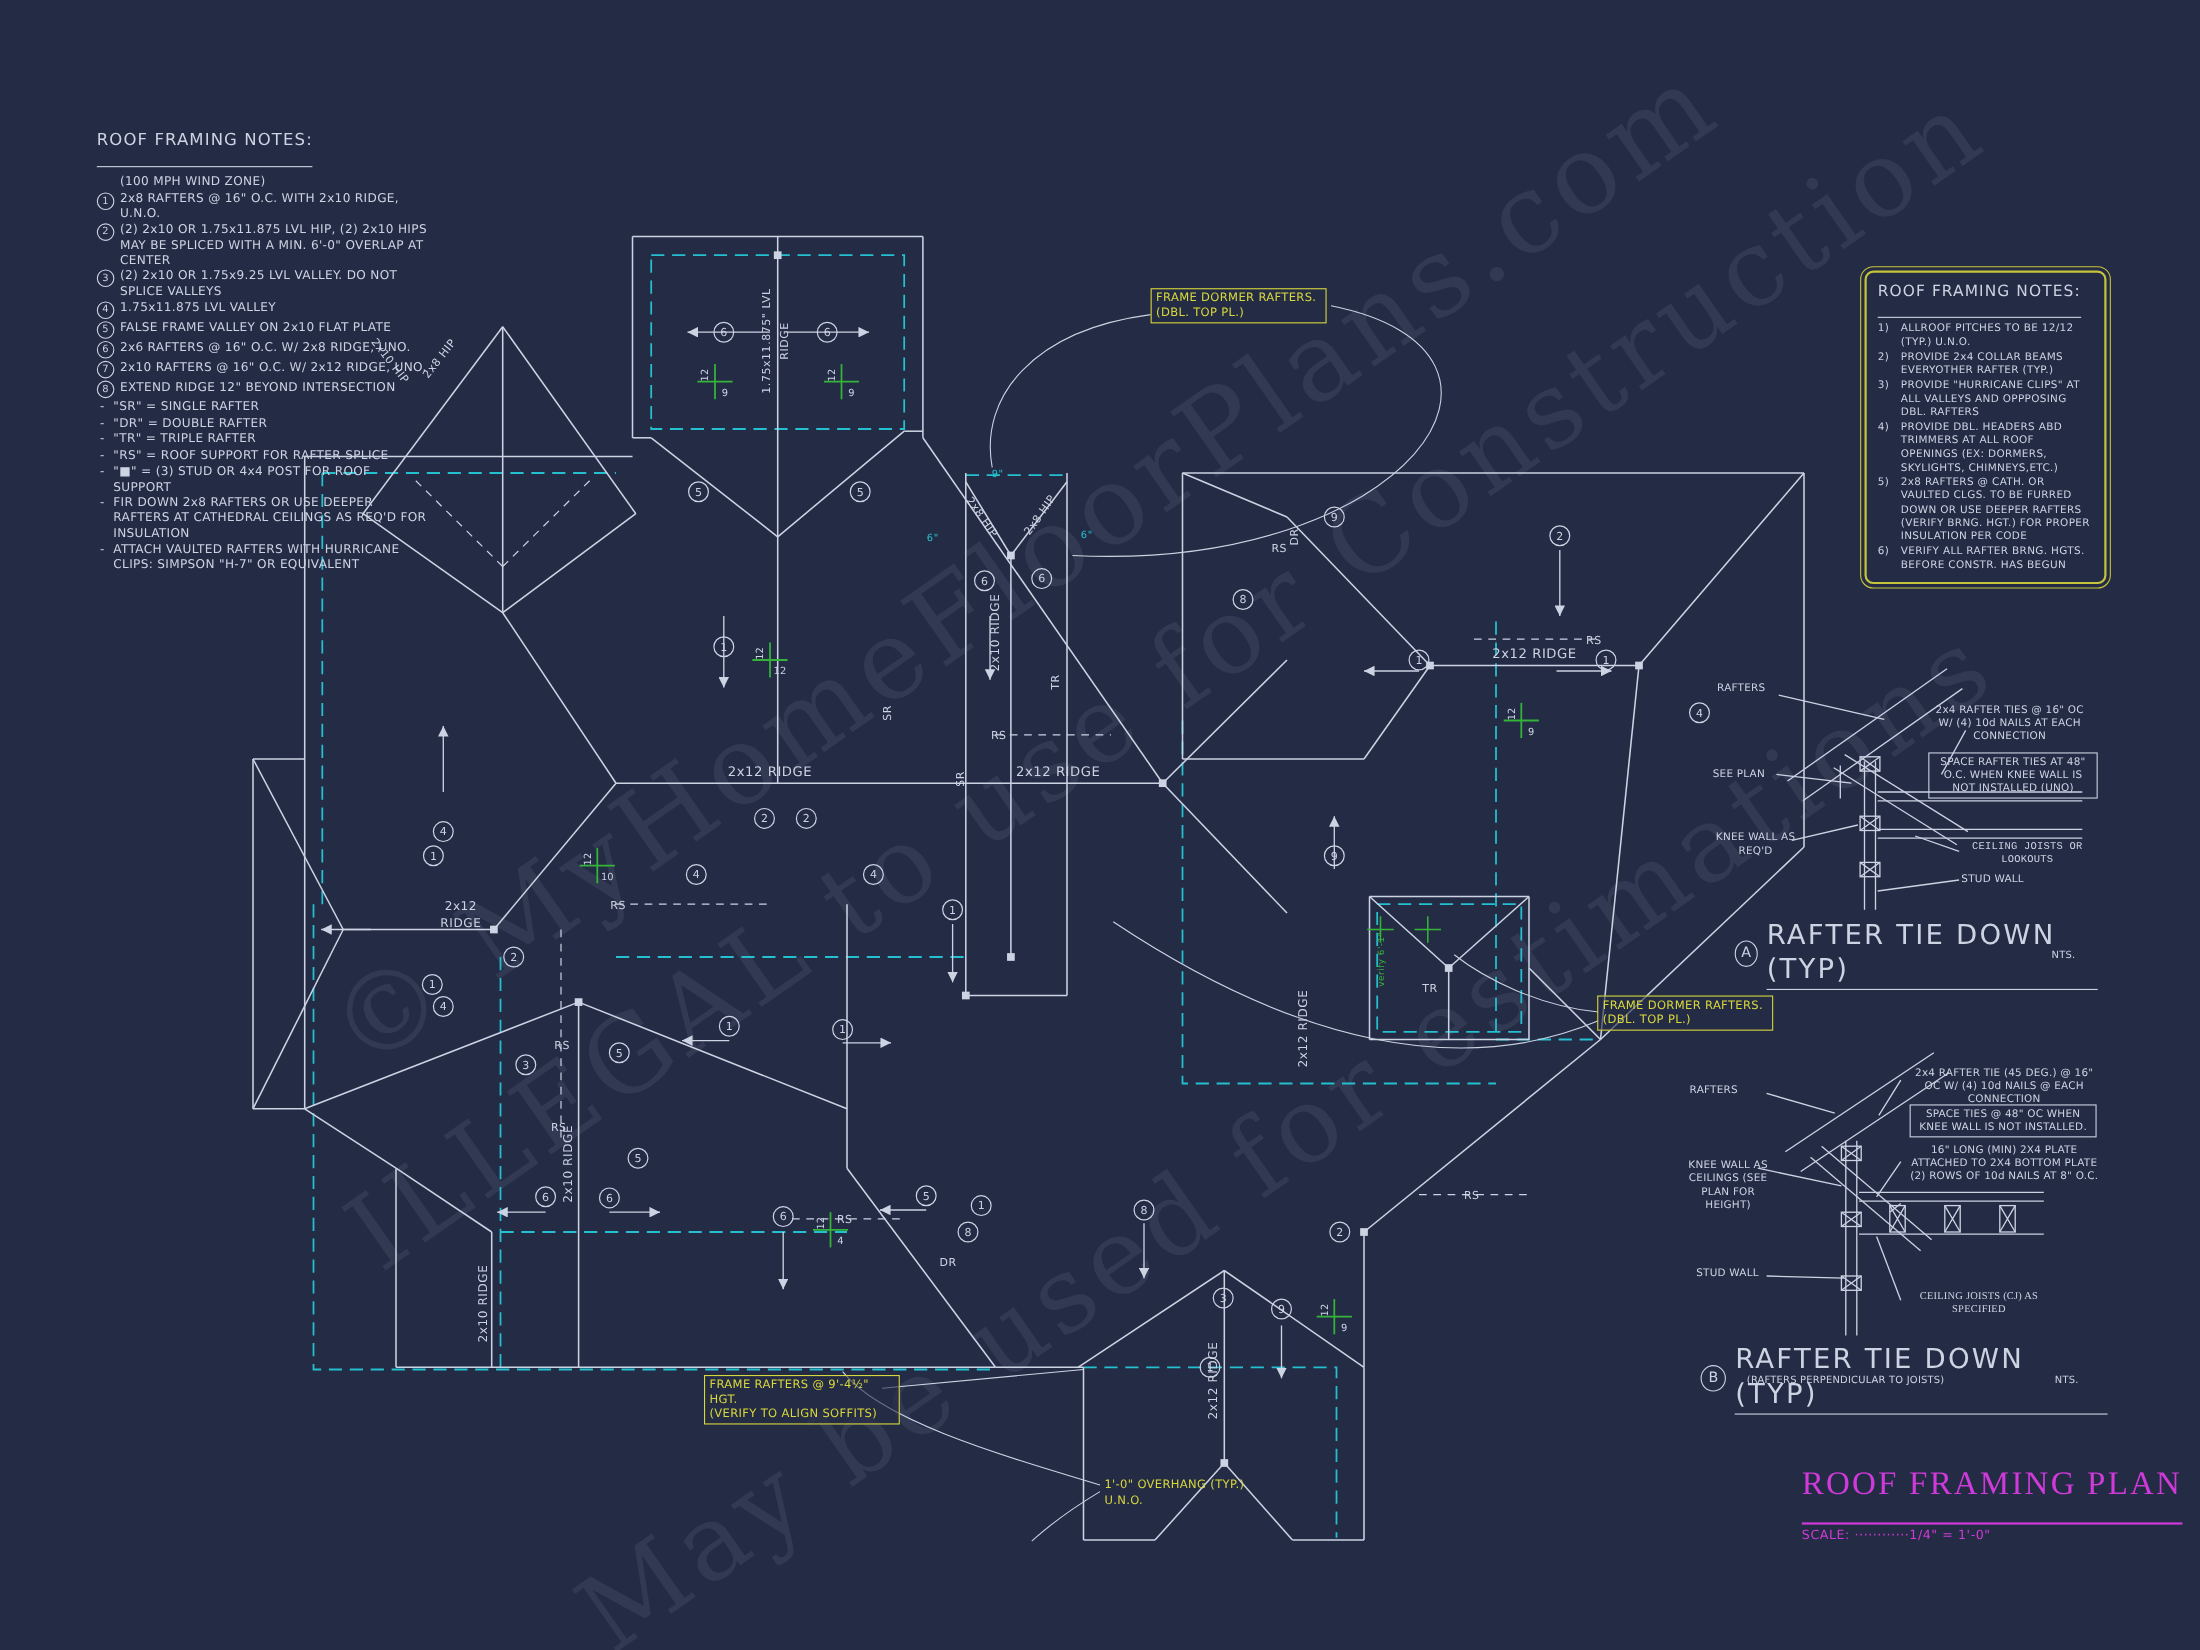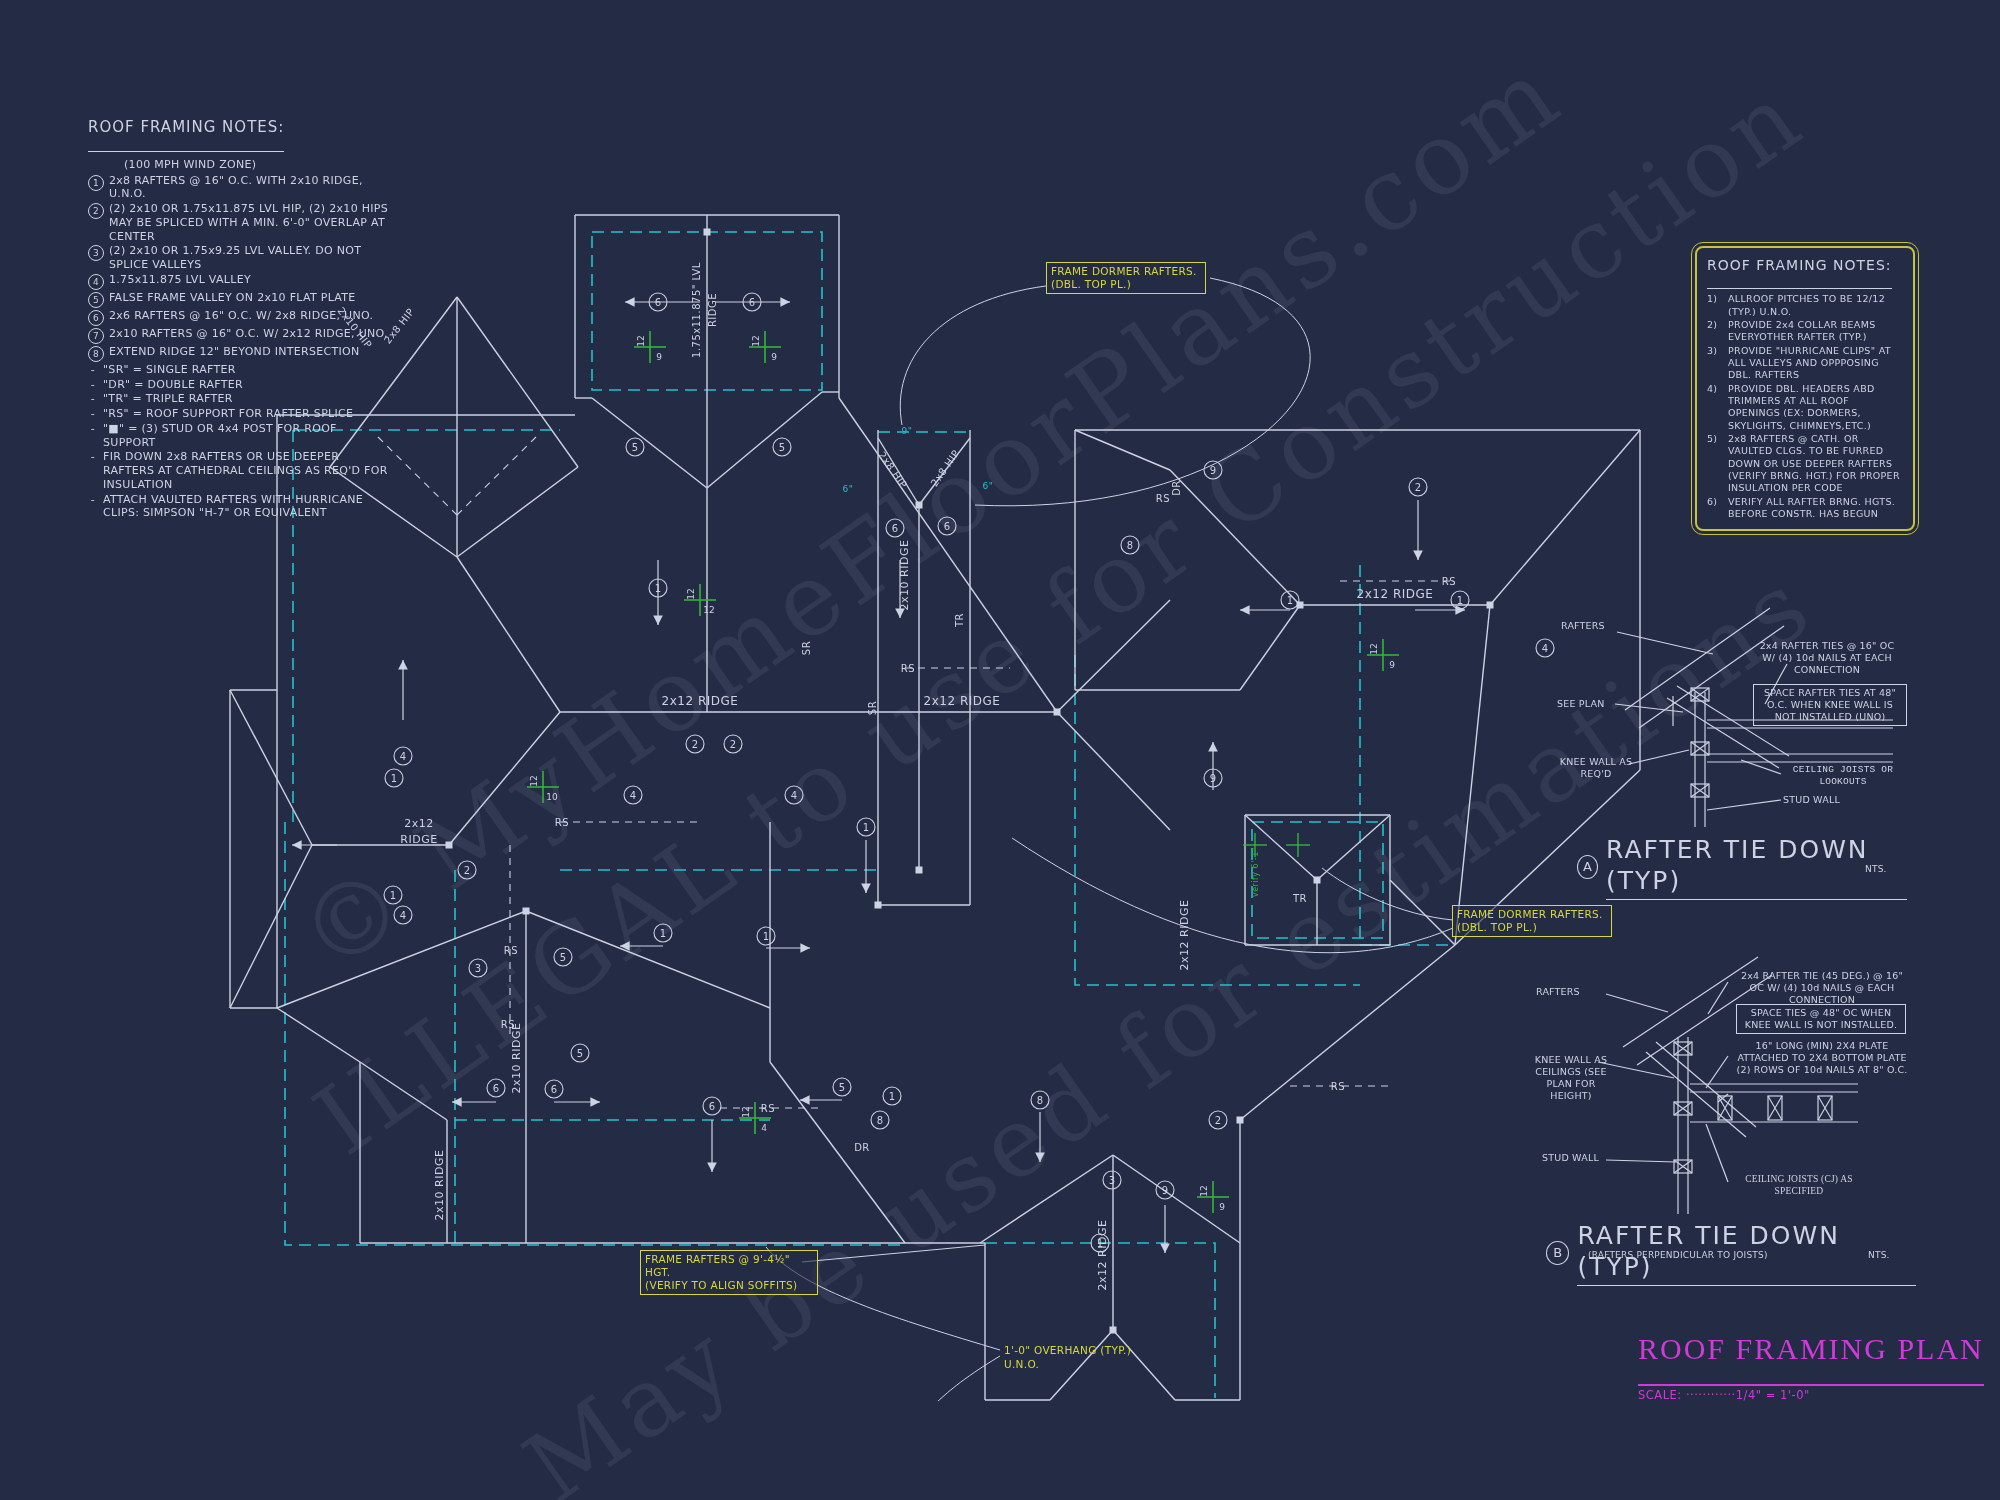--- a/index.html
+++ b/index.html
@@ -11,21 +11,21 @@
       transform-origin:left top;pointer-events:none;}
   
   .notes{position:absolute;font-size:11px;line-height:1.25;letter-spacing:.3px;}
   .notes .ttl{font-size:15px;letter-spacing:1px;border-bottom:1.5px solid #ccd3e3;
               display:inline-block;padding-bottom:14px;margin-bottom:4px;}
   .nrow{display:flex;gap:5px;margin-bottom:1px;}
   .cnum{flex:0 0 14px;width:14px;height:14px;border:1px solid #ccd3e3;border-radius:50%;
         font-size:9px;line-height:14px;text-align:center;margin-top:1px;}
   .pnum{flex:0 0 16px;}
   .dash{flex:0 0 10px;text-align:center;}
-  .sub{margin:2px 0 2px 36px;}
+  .sub{margin:2px 0 2px 21px;}
   #notes-right{border:2px solid #c6c43a;outline:1px solid #c6c43a;outline-offset:3px;
                border-radius:8px;padding:8px 10px;font-size:9.5px;line-height:1.3;}
   #notes-right .ttl{font-size:14px;}
   
   .detail{position:absolute;font-size:9.5px;line-height:1.25;letter-spacing:.2px;}
   .dlab{position:absolute;text-align:center;}
   .dbox{border:1px solid #ccd3e3;padding:2px 3px;}
   .dtitle{position:absolute;display:flex;align-items:center;gap:8px;}
   .dcirc{width:22px;height:22px;border:1.4px solid #ccd3e3;border-radius:50%;
          font-size:13px;line-height:22px;text-align:center;}

